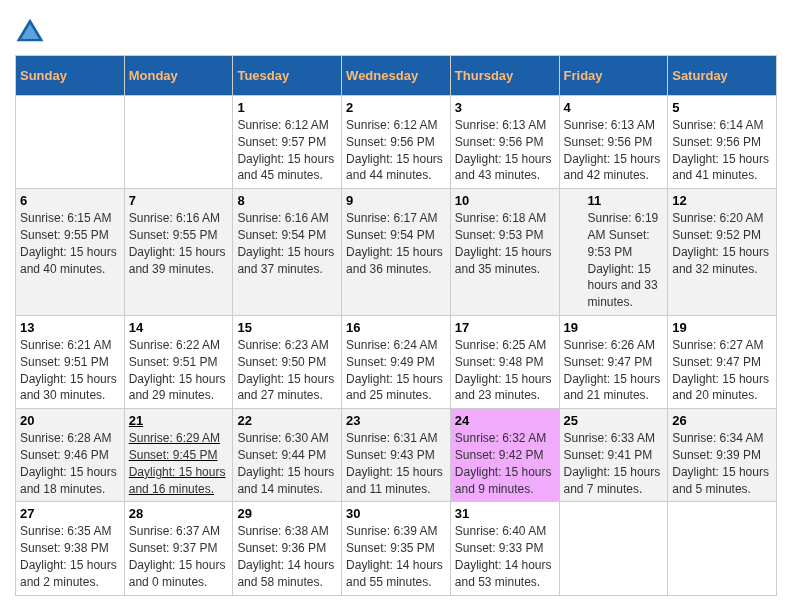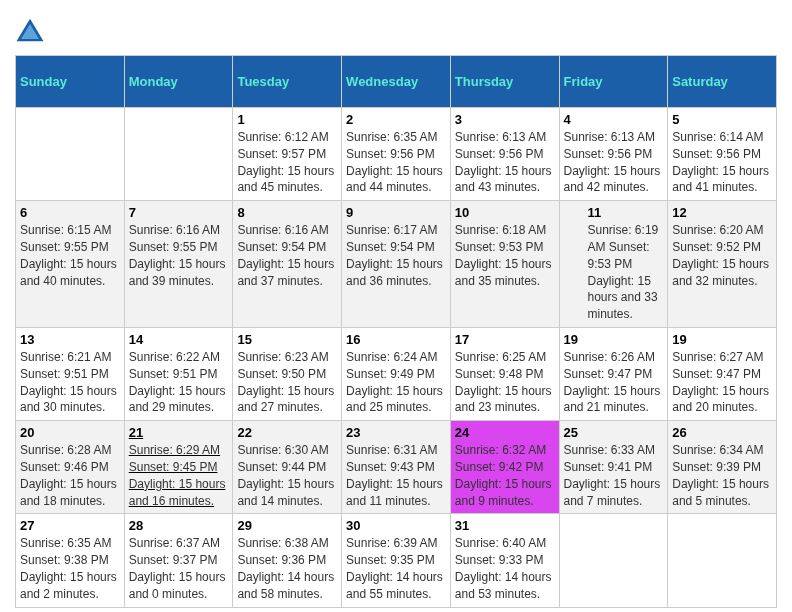--- a/index.html
+++ b/index.html
@@ -37,22 +37,22 @@
       font-size: 16px;
       color: #333;
     }
     .calendar {
       width: 100%;
       border-collapse: collapse;
       font-size: 11px;
     }
     .calendar th {
       background-color: #1a5fa8;
-      color: #5eead4;
-      padding: 18px 4px;
+      color: #fdba74;
+      padding: 12px 4px;
       text-align: left;
       font-size: 13px;
       font-weight: bold;
       border: 1px solid #ccc;
     }
     .calendar td {
       border: 1px solid #ccc;
       vertical-align: top;
       padding: 4px;
       width: calc(100% / 7);
@@ -113,21 +113,21 @@
         <td class="empty-cell" style="background: rgb(255, 255, 255);"></td>
         <td class="empty-cell" style="background: rgb(255, 255, 255);"></td>
         <td>
           <span class="day-number">1</span>
           <div class="day-info">Sunrise: 6:12 AM
 Sunset: 9:57 PM
 Daylight: 15 hours and 45 minutes.</div>
         </td>
         <td>
           <span class="day-number">2</span>
-          <div class="day-info">Sunrise: 6:35 AM
+          <div class="day-info">Sunrise: 6:12 AM
 Sunset: 9:56 PM
 Daylight: 15 hours and 44 minutes.</div>
         </td>
         <td>
           <span class="day-number">3</span>
           <div class="day-info">Sunrise: 6:13 AM
 Sunset: 9:56 PM
 Daylight: 15 hours and 43 minutes.</div>
         </td>
         <td>
@@ -249,21 +249,21 @@
           <div class="day-info">Sunrise: 6:30 AM
 Sunset: 9:44 PM
 Daylight: 15 hours and 14 minutes.</div>
         </td>
         <td style="background-color: rgb(242, 242, 242);">
           <span class="day-number">23</span>
           <div class="day-info">Sunrise: 6:31 AM
 Sunset: 9:43 PM
 Daylight: 15 hours and 11 minutes.</div>
         </td>
-        <td style="background-color: #d946ef;">
+        <td style="background-color: #f0abfc;">
           <span class="day-number">24</span>
           <div class="day-info">Sunrise: 6:32 AM
 Sunset: 9:42 PM
 Daylight: 15 hours and 9 minutes.</div>
         </td>
         <td style="background-color: rgb(242, 242, 242);">
           <span class="day-number">25</span>
           <div class="day-info">Sunrise: 6:33 AM
 Sunset: 9:41 PM
 Daylight: 15 hours and 7 minutes.</div>

